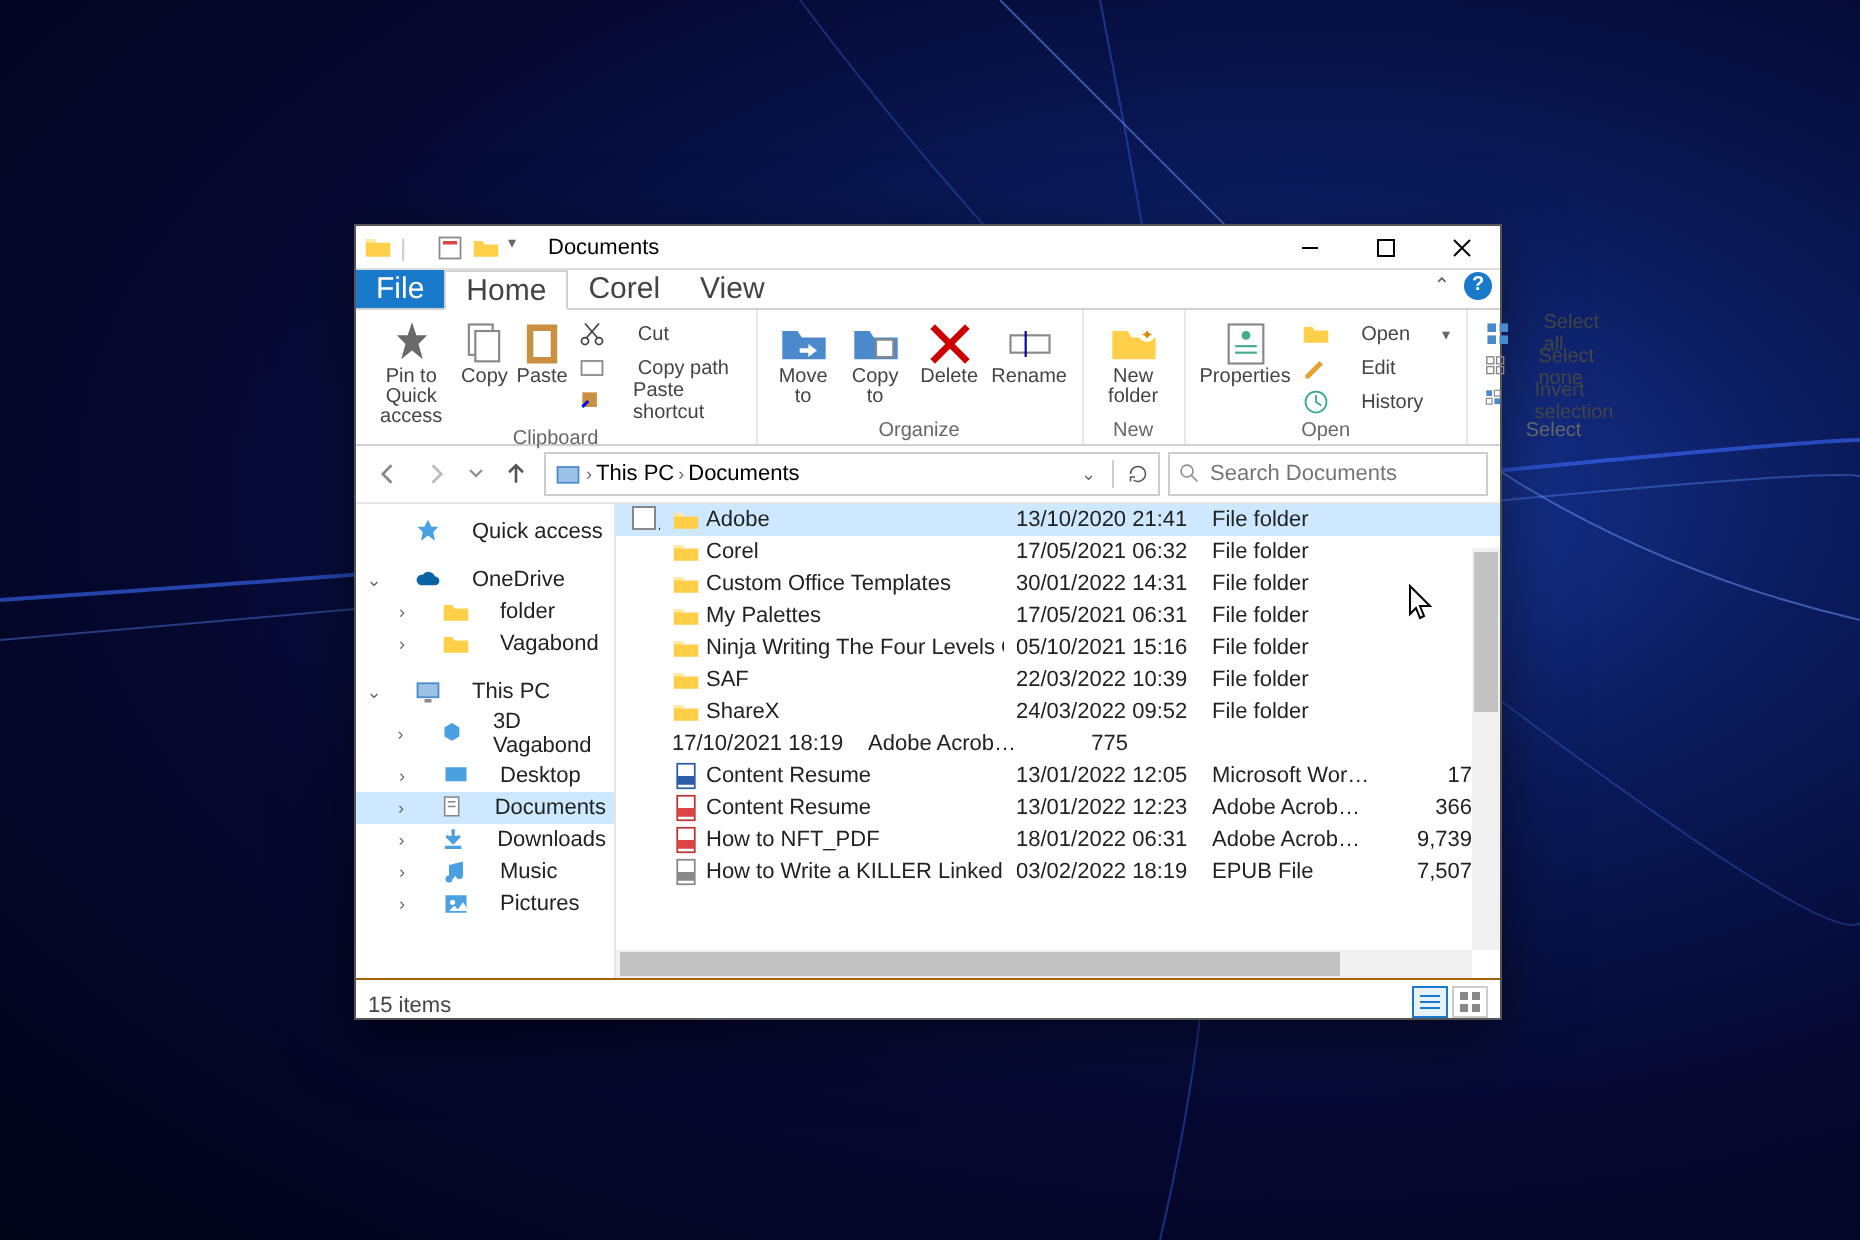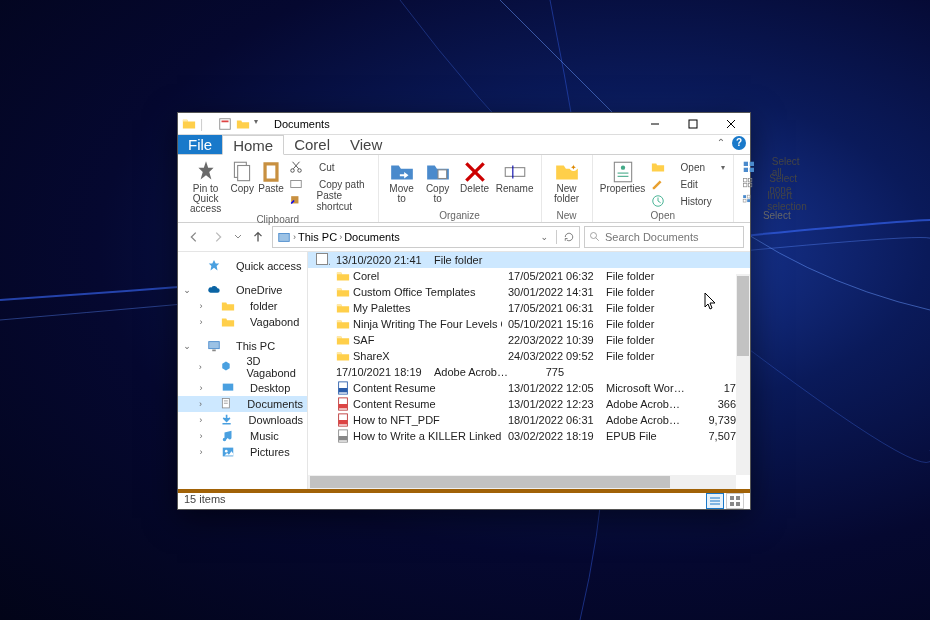--- a/index.html
+++ b/index.html
@@ -79,21 +79,21 @@
   .row { display: flex; height: 16px; align-items: center; font-size: 11px; color: #222; padding-left: 2px; }
   .row.sel { background: #cde8ff; }
   .row .cell { padding: 0 6px; white-space: nowrap; overflow: hidden; text-overflow: ellipsis; }
   .row .cic { width: 14px; height: 14px; margin-right: 3px; flex: 0 0 14px; }
   .row .namecell { display: flex; align-items: center; }
   .vscroll { position: absolute; right: 0; top: 22px; bottom: 14px; width: 14px; background: #f0f0f0; }
   .vscroll .thumb { position: absolute; left: 1px; right: 1px; top: 2px; height: 80px; background: #c2c2c2; }
   .hscroll { position: absolute; left: 0; right: 14px; bottom: 0; height: 14px; background: #f0f0f0; }
   .hscroll .thumb { position: absolute; top: 1px; bottom: 1px; left: 2px; width: 360px; background: #c2c2c2; }
   
-  .statusbar { height: 20px; border-top: 4px solid #a16207; display: flex; align-items: flex-start; padding: 0 6px; font-size: 11px; color: #444; }
+  .statusbar { height: 20px; border-top: 1px solid #a16207; display: flex; align-items: flex-end; padding: 0 6px; font-size: 11px; color: #444; }
   .statusbar .sp { flex: 1; }
   .view-btn { width: 18px; height: 16px; border: 1px solid #ccc; margin-left: 2px; display: flex; align-items: center; justify-content: center; }
   .view-btn.active { border-color: #1979ca; background: #e6f2fb; }
   .chk { width: 12px; height: 12px; border: 1px solid #888; background: #fff; display: inline-block; }
   .cursor { position: absolute; pointer-events: none; }
   .cursor svg { width: 14px; height: 20px; }
   
   svg { display: block; }
 </style>
 </head>
@@ -533,20 +533,29 @@
             </svg>
           </span>
           <span>Pictures</span>
         </div>
     </div>
 
     <div class="listpane">
       <div class="rows" id="rows">
           <div class="row sel">
             <div class="cell col-check"><span class="chk"></span></div>
+            <div class="cell col-name namecell">
+              <span class="cic">
+                <svg viewBox="0 0 16 16">
+                  <path fill="#ffcf4a" d="M1 4h5l1 2h8v7H1z"></path>
+                  <path fill="#ffe9a8" d="M1 4h5l1 2H1z"></path>
+                </svg>
+              </span>
+              <span>Adobe</span>
+            </div>
             <div class="cell col-date">13/10/2020 21:41</div>
             <div class="cell col-type">File folder</div>
             <div class="cell col-size"></div>
           </div>
           <div class="row">
             <div class="cell col-check"></div>
             <div class="cell col-name namecell">
               <span class="cic">
                 <svg viewBox="0 0 16 16">
                   <path fill="#ffcf4a" d="M1 4h5l1 2h8v7H1z"></path>

